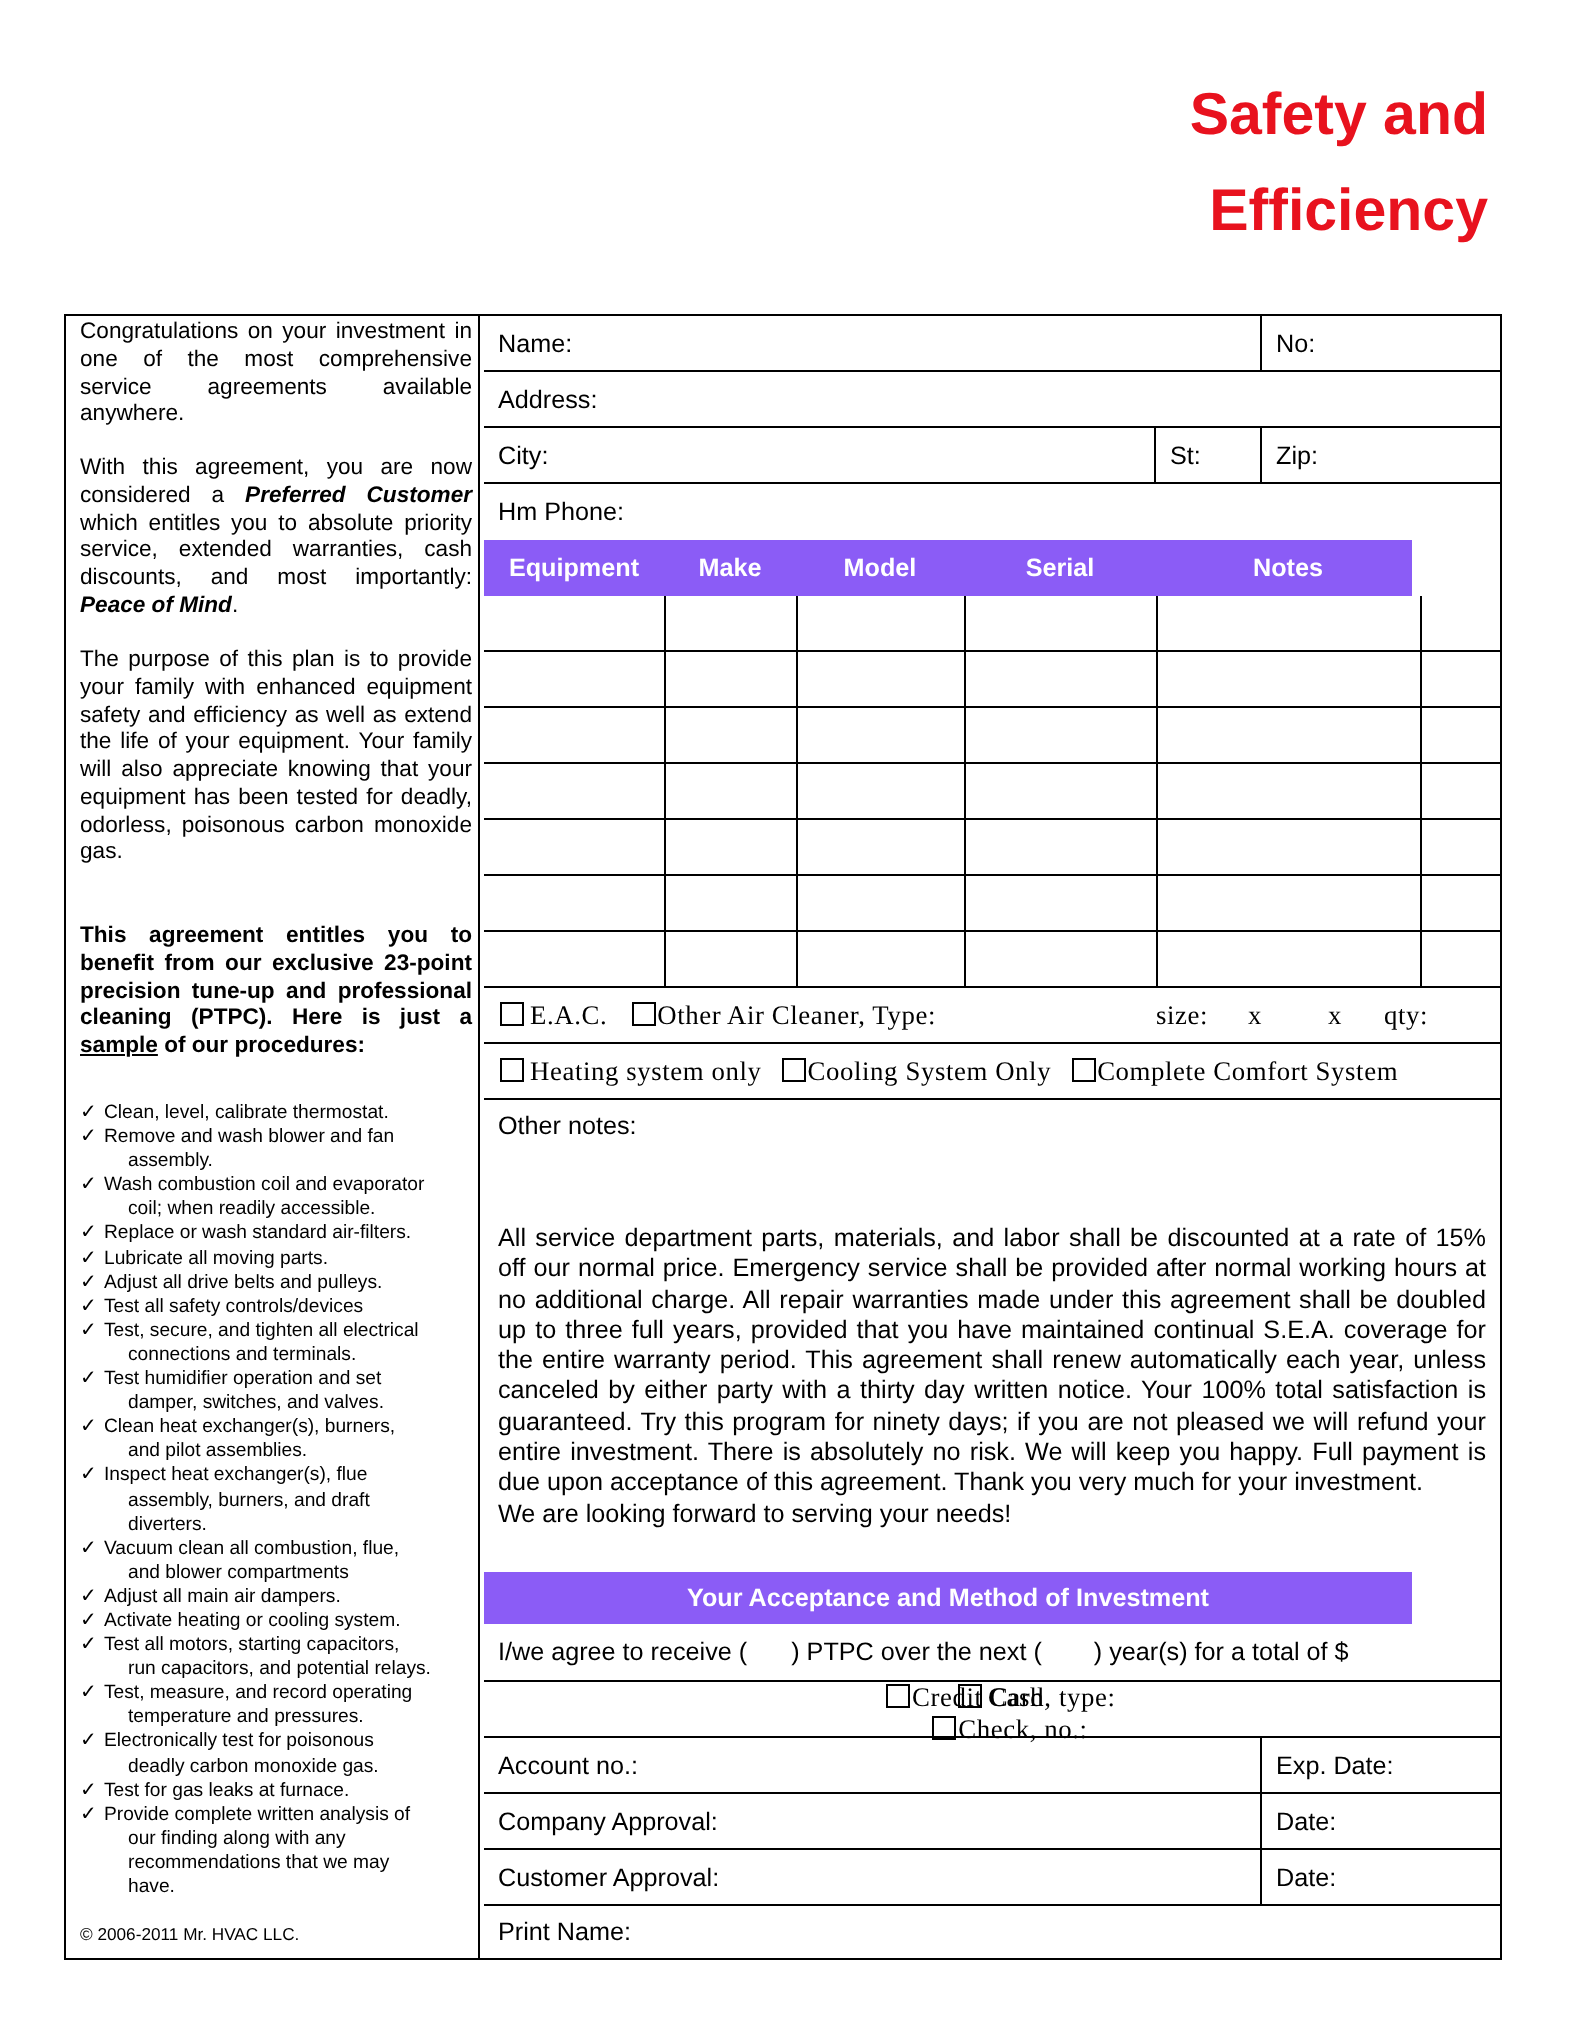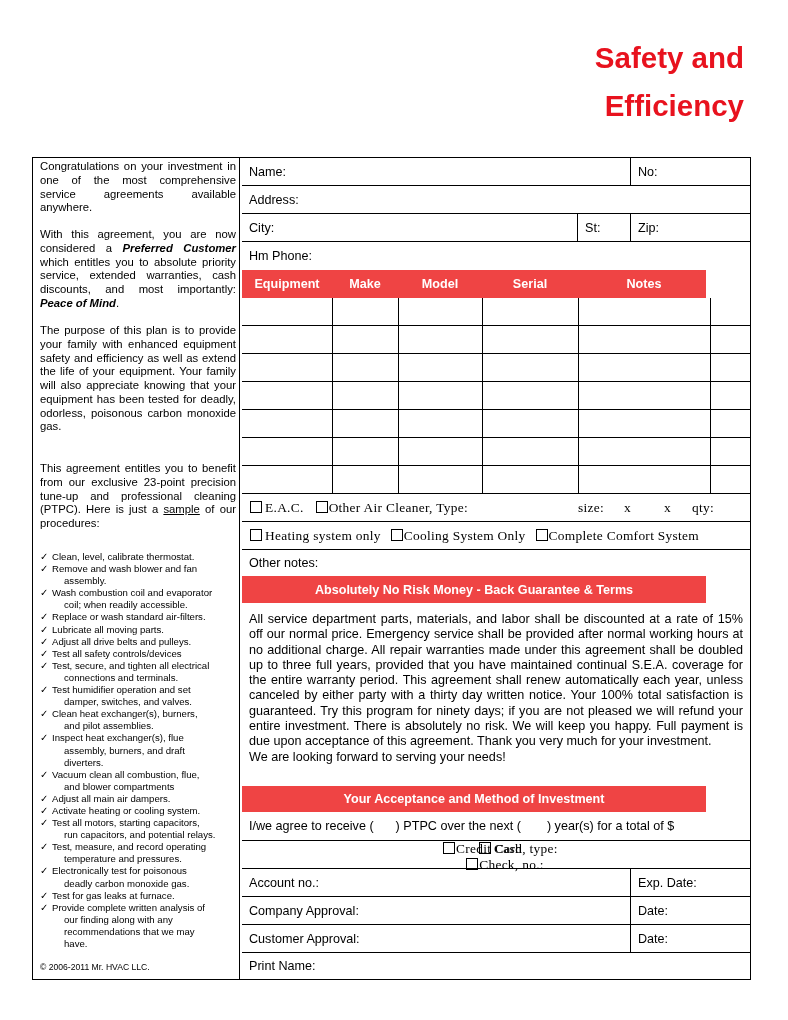--- a/index.html
+++ b/index.html
@@ -22,21 +22,21 @@
   .checks .tx .cont { padding-left:12px; display:block; }
   .copy { position:absolute; left:7px; top:804px; font-size:8.6px; }
 
   .right { position:absolute; left:210px; top:0; width:509px; height:821px;
            border-right:1.5px solid #000; box-sizing:border-box; }
   .row { position:absolute; left:0; width:509px; border-bottom:1.5px solid #000;
          box-sizing:border-box; font-size:12.6px; }
   .cell { position:absolute; top:0; height:100%; box-sizing:border-box; padding-left:7px;
           display:flex; align-items:center; }
   .vl { border-left:1.5px solid #000; }
-  .band { position:absolute; left:0; width:464px; background:#ef4444; color:#fff;
+  .band { position:absolute; left:0; width:464px; background:#8b5cf6; color:#fff;
           font-weight:bold; font-size:12.6px; display:flex; align-items:center; }
   .th { position:absolute; top:0; height:100%; display:flex; align-items:center; justify-content:center; }
   .serif { font-family:"Liberation Serif", serif; font-size:13.4px; letter-spacing:0.3px; }
   .box { display:inline-block; width:10px; height:10px; border:1px solid #000; margin-right:3px;
          vertical-align:-1px; }
   .terms { position:absolute; left:7px; top:454px; width:494px; font-size:12.6px; line-height:15.3px;
            text-align:justify; }
 </style>
 </head>
 <body>
@@ -51,21 +51,21 @@
   <div class="left">
     <div class="para" style="top:2px;">
       <span>Congratulations on your investment in one of the most comprehensive service agreements available anywhere.</span>
     </div>
     <div class="para" style="top:70px;">
       <span>With this agreement, you are now considered a </span><b><i>Preferred Customer</i></b><span> which entitles you to absolute priority service, extended warranties, cash discounts, and most importantly: </span><b><i>Peace of Mind</i></b><span>.</span>
     </div>
     <div class="para" style="top:166px;">
       <span>The purpose of this plan is to provide your family with enhanced equipment safety and efficiency as well as extend the life of your equipment. Your family will also appreciate knowing that your equipment has been tested for deadly, odorless, poisonous carbon monoxide gas.</span>
     </div>
-    <div class="para" style="top:304px;">
+    <div class="para" style="top:304px;font-weight:bold;">
       <span>This agreement entitles you to benefit from our exclusive 23-point precision tune-up and professional cleaning (PTPC). Here is just a </span><u>sample</u><span> of our procedures:</span>
     </div>
 
     <div class="checks" id="checks">
         <div class="ci">
           <span class="ck">✓</span>
           <span class="tx"><span>Clean, level, calibrate thermostat.</span></span>
         </div>
         <div class="ci">
           <span class="ck">✓</span>
@@ -260,23 +260,20 @@
         <span style="margin-left:10px;"><span class="box" style="margin-right:1px;"></span><span>Cooling System Only</span></span>
         <span style="margin-left:10px;"><span class="box" style="margin-right:1px;"></span><span>Complete Comfort System</span></span>
       </div>
     </div>
     <div class="row" style="top:392px;height:26px;border-bottom:none;">
       <div class="cell" style="left:0;width:509px;">
         <span>Other notes:</span>
       </div>
     </div>
 
-    <div class="band" style="top:418px;height:27px;justify-content:center;">
-      <span>Absolutely No Risk Money - Back Guarantee &amp; Terms</span>
-    </div>
     <div class="terms">
       <span>All service department parts, materials, and labor shall be discounted at a rate of 15% off our normal price. Emergency service shall be provided after normal working hours at no additional charge. All repair warranties made under this agreement shall be doubled up to three full years, provided that you have maintained continual S.E.A. coverage for the entire warranty period. This agreement shall renew automatically each year, unless canceled by either party with a thirty day written notice. Your 100% total satisfaction is guaranteed. Try this program for ninety days; if you are not pleased we will refund your entire investment.  There is absolutely no risk. We will keep you happy. Full payment is due upon acceptance of this agreement. Thank you very much for your investment.</span><br>
       <span>We are looking forward to serving your needs!</span>
     </div>
 
     <div class="band" style="top:628px;height:26px;justify-content:center;">
       <span>Your Acceptance and Method of Investment</span>
     </div>
     <div class="row" style="top:654px;height:29px;">
       <div class="cell" style="left:0;width:509px;">

